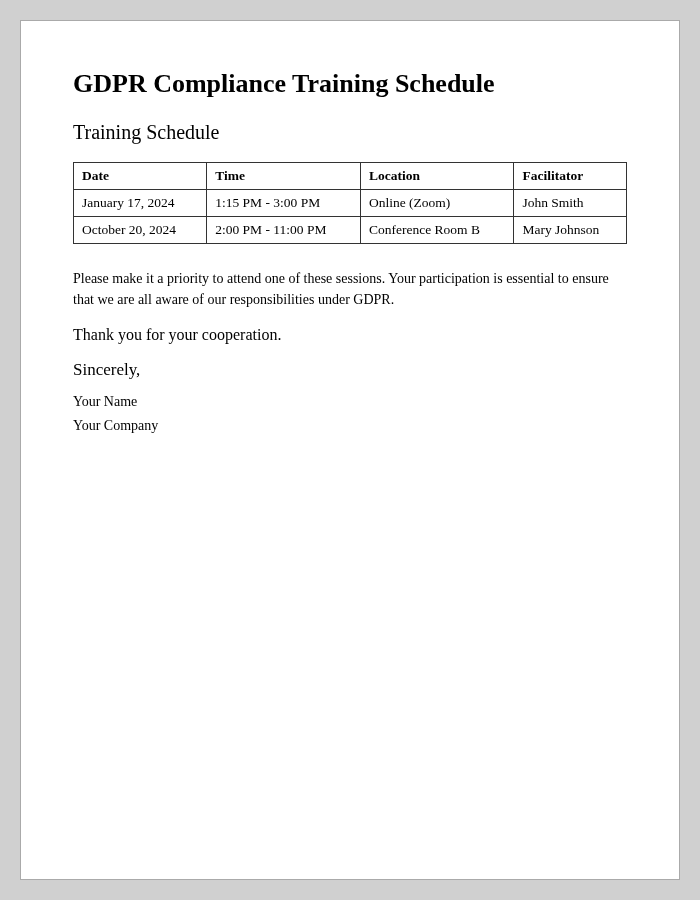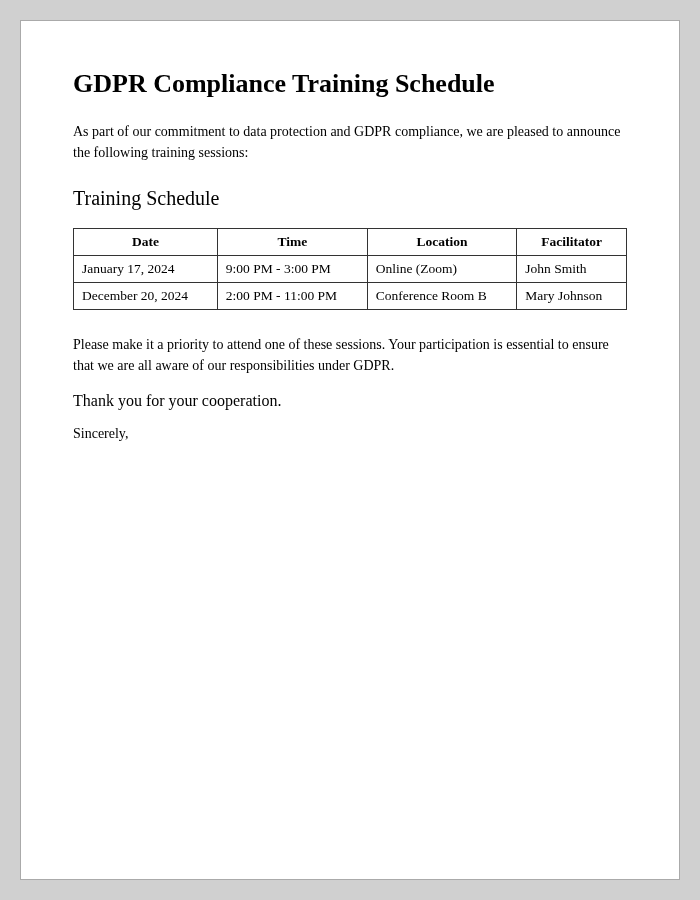--- a/index.html
+++ b/index.html
@@ -59,84 +59,84 @@
 
     .schedule-table th,
     .schedule-table td {
       border: 1px solid #333;
       padding: 5px 8px;
       text-align: left;
     }
 
     .schedule-table th {
       font-weight: bold;
-      text-align: center;
       background: #ffffff;
     }
 
     .attendance-note {
       font-size: 14px;
       line-height: 1.5;
       margin-bottom: 16px;
     }
 
     .thank-you {
       font-size: 16px;
       margin-bottom: 16px;
     }
 
     .sign-off {
-      font-size: 14px;
+      font-size: 17px;
       margin-bottom: 10px;
     }
 
     .signature-block {
       font-size: 14px;
       line-height: 1.7;
     }
   </style>
 </head>
 <body>
 
 <div class="document-wrapper">
 
   <h1 class="doc-title">GDPR Compliance Training Schedule</h1>
 
 
-  <p class="intro-paragraph">As part of our commitment to data protection and GDPR compliance, we are pleased to announce the following training sessions:</p>
 
   <h2 class="section-title">Training Schedule</h2>
 
   <table class="schedule-table">
     <thead>
       <tr>
         <th>Date</th>
         <th>Time</th>
         <th>Location</th>
         <th>Facilitator</th>
       </tr>
     </thead>
     <tbody id="table-body">
         <tr>
           <td>January 17, 2024</td>
-          <td>9:00 PM - 3:00 PM</td>
+          <td>1:15 PM - 3:00 PM</td>
           <td>Online (Zoom)</td>
           <td>John Smith</td>
         </tr>
         <tr>
-          <td>December 20, 2024</td>
+          <td>October 20, 2024</td>
           <td>2:00 PM - 11:00 PM</td>
           <td>Conference Room B</td>
           <td>Mary Johnson</td>
         </tr>
       </tbody>
   </table>
 
   <p class="attendance-note">Please make it a priority to attend one of these sessions. Your participation is essential to ensure that we are all aware of our responsibilities under GDPR.</p>
 
   <p class="thank-you">Thank you for your cooperation.</p>
 
   <p class="sign-off">Sincerely,</p>
 
   <div class="signature-block">
+    <div>Your Name</div>
+    <div>Your Company</div>
   </div>
 
 </div>
 
 </body></html>

